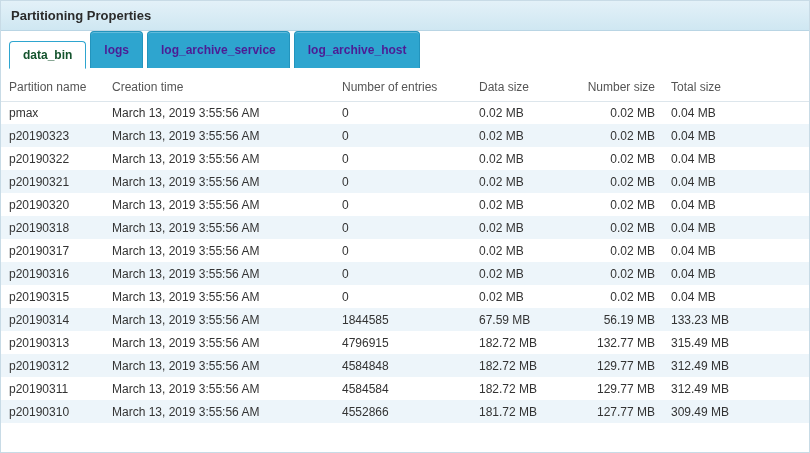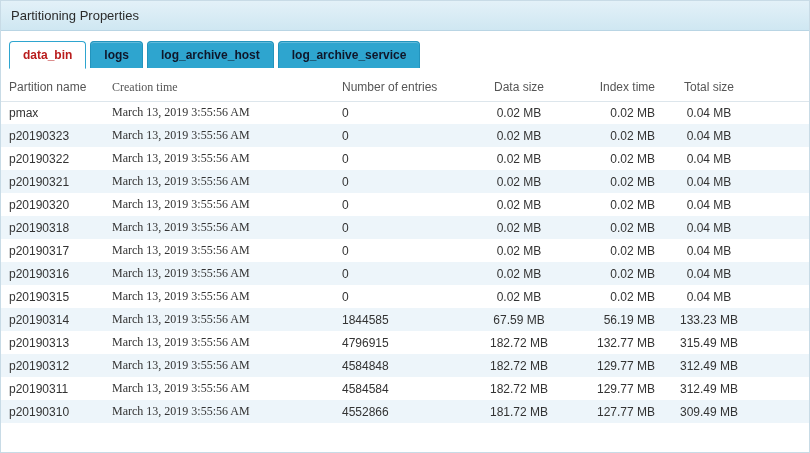--- a/index.html
+++ b/index.html
@@ -15,48 +15,48 @@
     overflow: hidden;
   }
   .titlebar {
     height: 30px;
     background: linear-gradient(#e3f1f8, #cfe7f2);
     border-bottom: 1px solid #b9d5e4;
     display: flex;
     align-items: center;
     padding: 8px 10px;
     font-size: 13px;
-    font-weight: normal;
+    font-weight: bold;
     color: #2b2b2b;
   }
   .tabbar {
     display: flex;
     align-items: flex-end;
     gap: 4px;
     padding: 9px 0 0 8px;
     height: 37px;
   }
   .tab {
-    height: 27px;
+    height: 37px;
     padding: 0 13px;
     display: flex;
     align-items: center;
     font-size: 12px;
     font-weight: bold;
     border-radius: 4px 4px 0 0;
     background: #2ea5cf;
-    color: #0f172a;
+    color: #4c1d95;
     border: 1px solid #2394bd;
     border-bottom: none;
     cursor: pointer;
     box-shadow: inset 0 1px 0 rgba(255,255,255,0.25);
   }
   .tab.active {
     background: #ffffff;
-    color: #b91c1c;
+    color: #14532d;
     border: 1px solid #2ea5cf;
     border-bottom: 1px solid #ffffff;
     height: 28px;
     margin-bottom: -1px;
   }
   .content {
     padding-top: 6px;
   }
   table {
     width: 808px;
@@ -77,48 +77,48 @@
   td {
     color: #333333;
     height: 23px;
     padding: 3px 8px;
     white-space: nowrap;
     overflow: hidden;
   }
   tbody tr:nth-child(even) { background: #edf5fa; }
   tbody tr:nth-child(odd)  { background: #ffffff; }
   .col0 { width: 103px; }
-  .col1 { width: 230px; font-family: Liberation Serif, serif; }
+  .col1 { width: 230px; }
   .col2 { width: 137px; }
-  .col3 { width: 96px;  text-align: center; }
+  .col3 { width: 96px;  text-align: left; }
   .col4 { width: 96px;  text-align: right; }
-  .col5 { width: 146px; text-align: center; padding-right: 62px; }
+  .col5 { width: 146px; text-align: left; padding-right: 62px; }
 </style>
 </head>
 <body>
 
 <div class="window">
   <div class="titlebar">Partitioning Properties</div>
 
   <div class="tabbar">
       <div class="tab active">data_bin</div>
       <div class="tab">logs</div>
+      <div class="tab">log_archive_service</div>
       <div class="tab">log_archive_host</div>
-      <div class="tab">log_archive_service</div>
     </div>
 
   <div class="content">
     <table>
       <thead>
         <tr>
             <th class="col0">Partition name</th>
             <th class="col1">Creation time</th>
             <th class="col2">Number of entries</th>
             <th class="col3">Data size</th>
-            <th class="col4">Index time</th>
+            <th class="col4">Number size</th>
             <th class="col5">Total size</th>
           </tr>
       </thead>
       <tbody>
           <tr>
             <td class="col0">pmax</td>
             <td class="col1">March 13, 2019 3:55:56 AM</td>
             <td class="col2">0</td>
             <td class="col3">0.02 MB</td>
             <td class="col4">0.02 MB</td>

